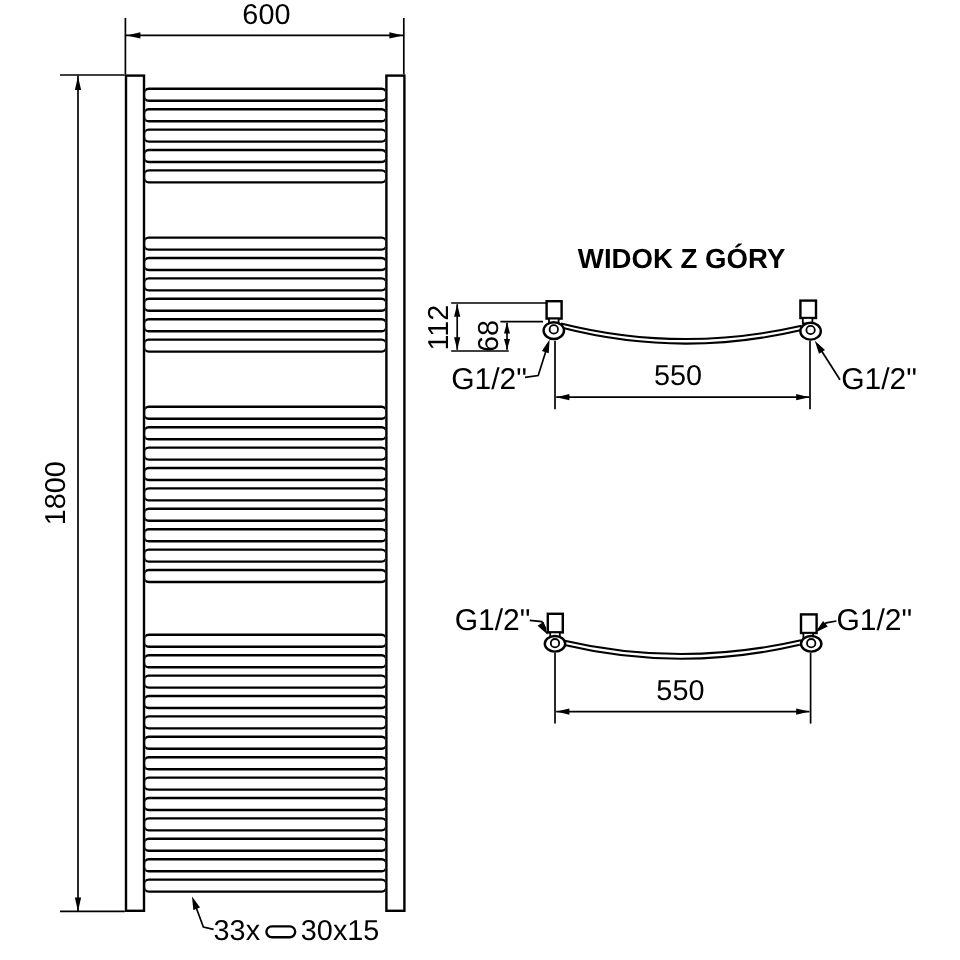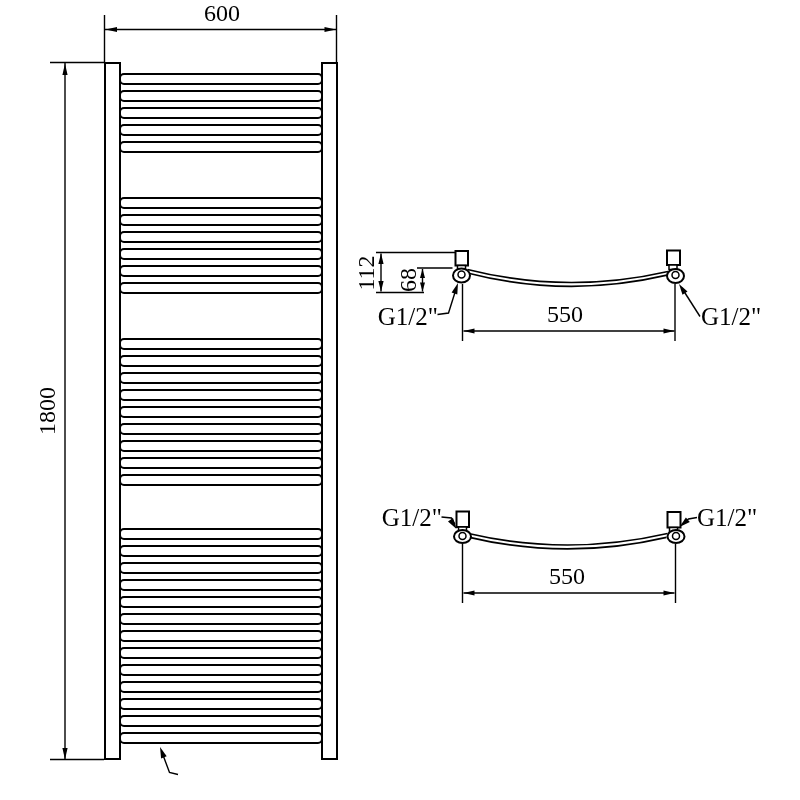--- a/index.html
+++ b/index.html
@@ -1,18 +1,18 @@
 <!DOCTYPE html>
 <html><head>
 <meta charset="utf-8">
 <style>
   html,body{margin:0;padding:0;background:#fff;}
   .canvas{
     position:relative;width:800px;height:800px;background:#ffffff;
-    font-family:Liberation Serif, serif;color:#000;overflow:hidden;border-radius:26px;
+    font-family:Liberation Sans, sans-serif;color:#000;overflow:hidden;border-radius:26px;
   }
   .dim-text{position:absolute;font-size:24px;line-height:1;white-space:nowrap;color:#000;}
   .ctr{transform:translateX(-50%);}
   .rot{transform:translate(-50%,-50%) rotate(-90deg);transform-origin:center;}
   .mid{transform:translate(-50%,-50%);}
   .title{position:absolute;font-size:23px;font-weight:bold;line-height:1;white-space:nowrap;}
   .g12{position:absolute;font-size:25px;line-height:1;white-space:nowrap;}
   .rail{position:absolute;top:62px;width:17px;height:698px;background:#fff;
         border:2px solid #000;box-sizing:border-box;z-index:2;}
   .rung{position:absolute;left:119px;width:204px;height:12px;background:#fff;
@@ -62,21 +62,27 @@
       <div class="rung" style="top: 664px;"></div>
       <div class="rung" style="top: 681px;"></div>
       <div class="rung" style="top: 698px;"></div>
       <div class="rung" style="top: 715px;"></div>
       <div class="rung" style="top: 732px;"></div>
     </div>
 
   <div class="dim-text ctr" style="left:222px;top:1px;">600</div>
   <div class="dim-text rot" style="left:47px;top:411px;">1800</div>
 
+  <div class="rung-label">
+    <span>33x</span>
+    <span class="oval-glyph"></span>
+    <span>30x15</span>
+  </div>
 
+  <div class="title ctr" style="left:568px;top:204px;">WIDOK Z GÓRY</div>
 
   <div class="dim-text rot" style="left:366px;top:273px;">112</div>
   <div class="dim-text rot" style="left:408px;top:280px;">68</div>
   <div class="dim-text mid" style="left:565px;top:314px;position:absolute;">550</div>
 
   <div class="g12" style="left:376px;top:304px;width:62px;text-align:right;">G1/2"</div>
   <div class="g12" style="left:701px;top:304px;">G1/2"</div>
 
 
   <div class="dim-text mid" style="left:567px;top:576px;position:absolute;">550</div>

